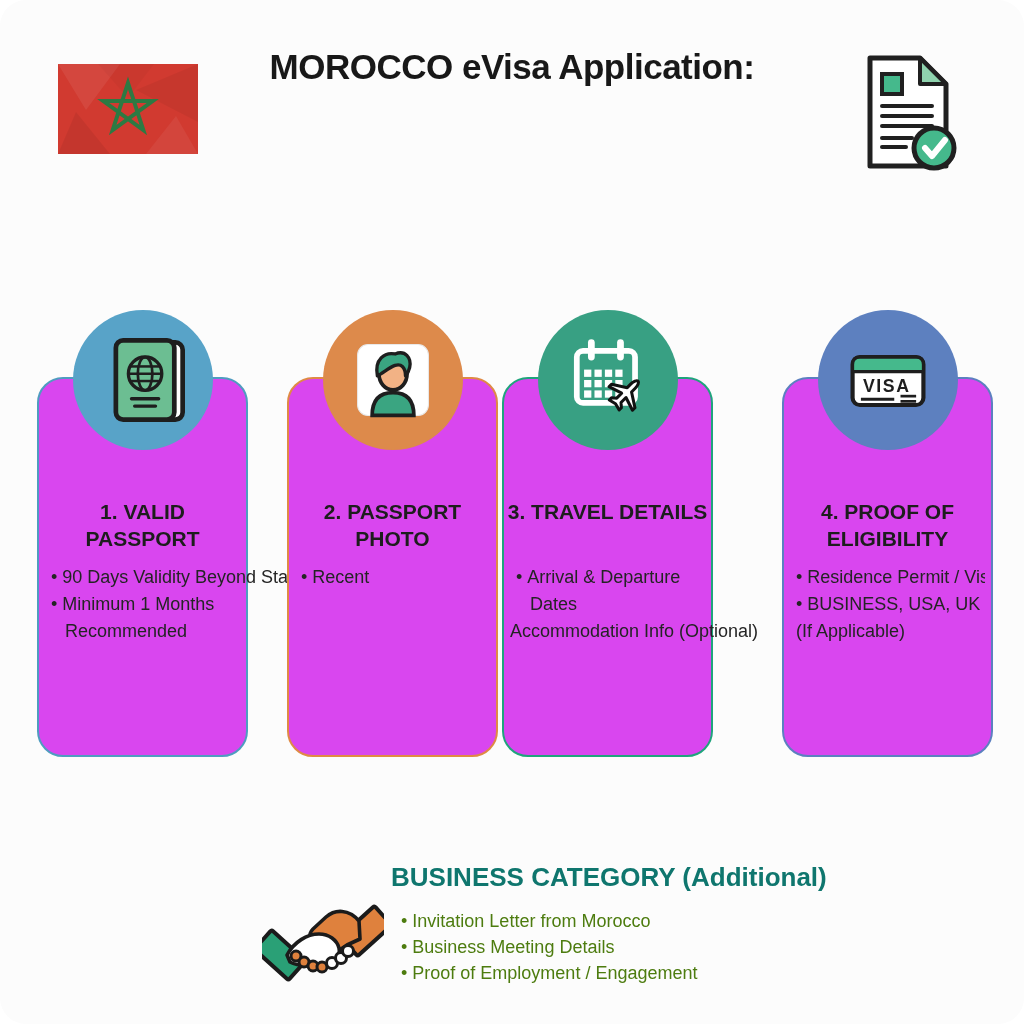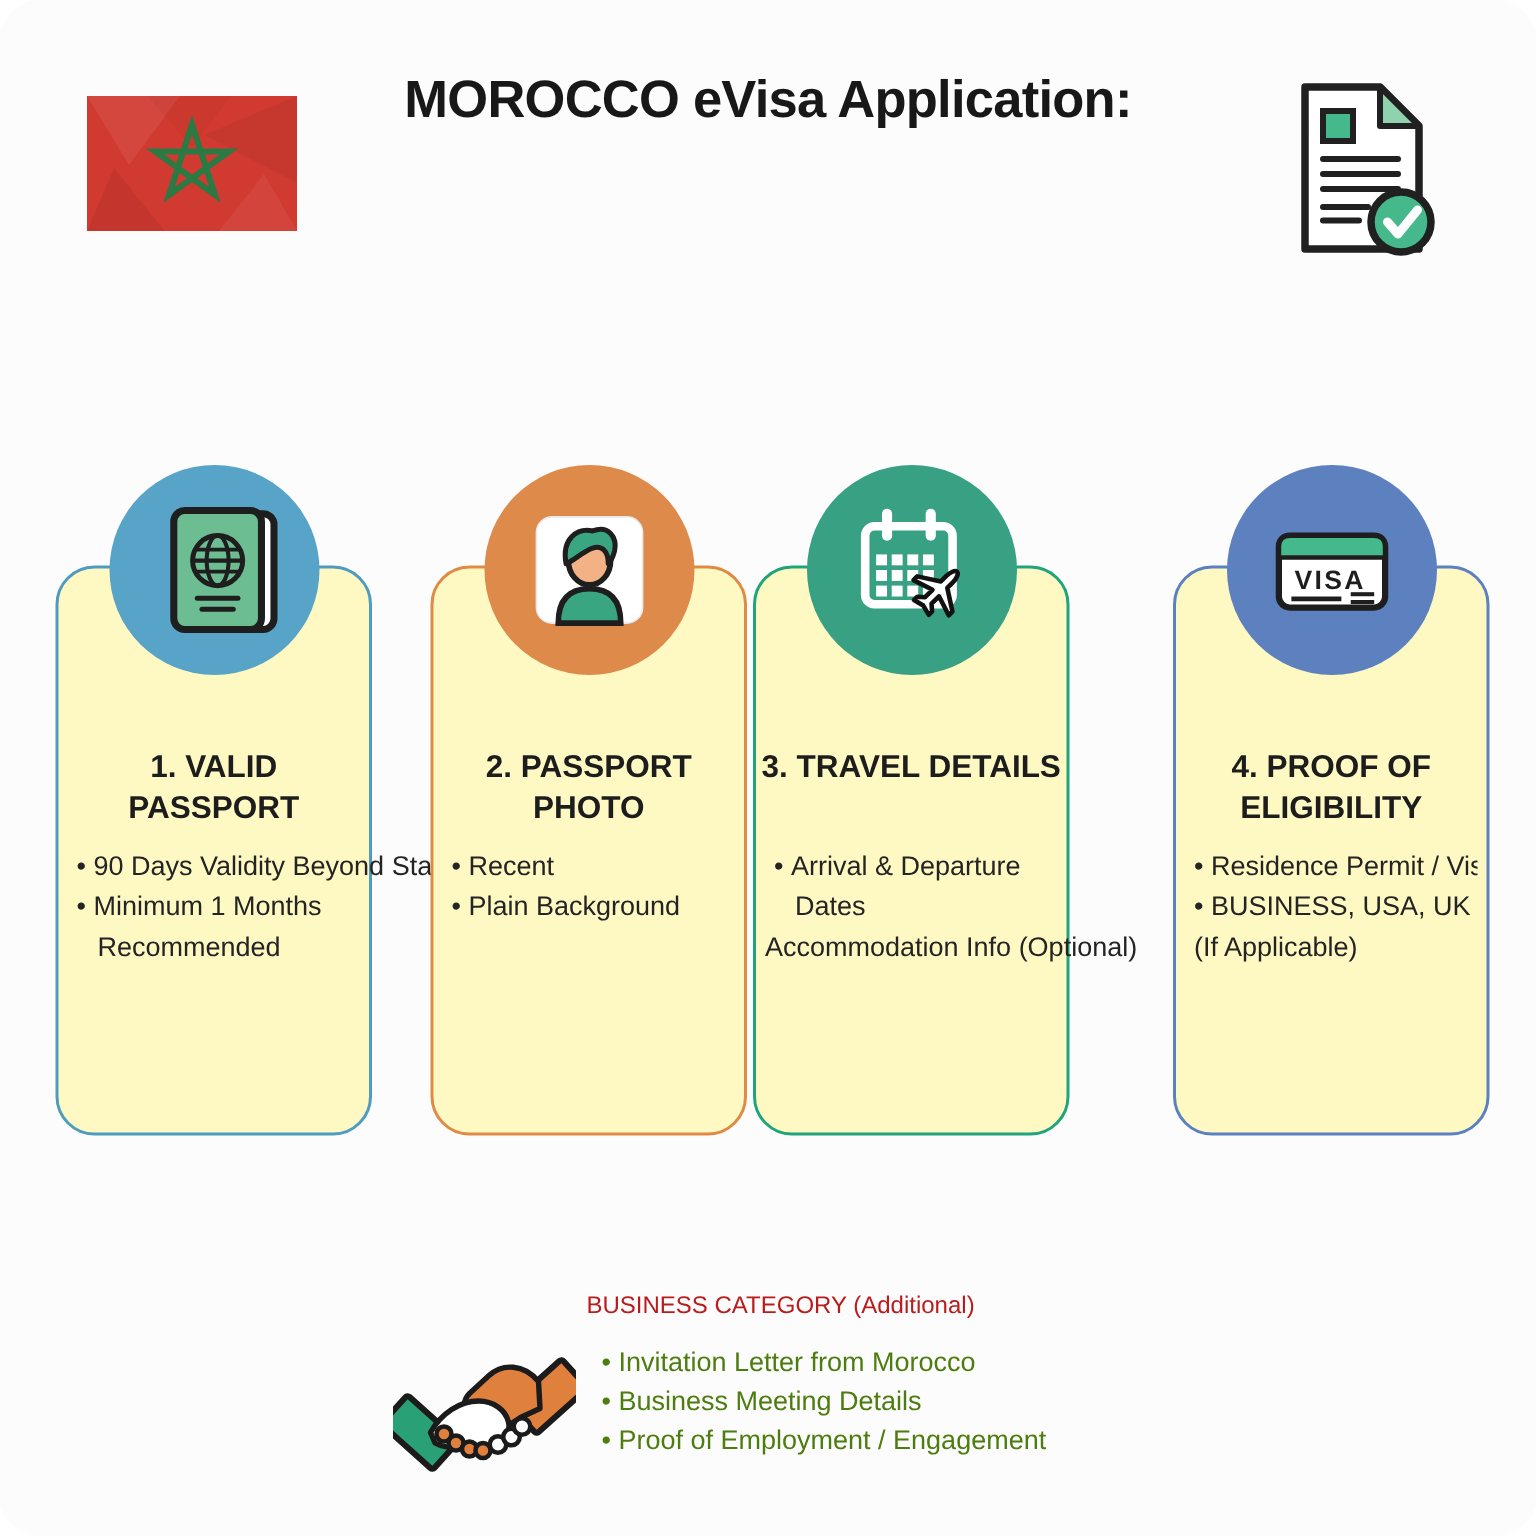--- a/index.html
+++ b/index.html
@@ -15,21 +15,21 @@
     position:absolute;left:0;right:0;top:44px;text-align:center;
     font-size:35px;font-weight:bold;line-height:45px;letter-spacing:-0.5px;color:#181818;
   }
   .doc-icon{position:absolute;left:856px;top:52px;width:102px;height:120px;}
 
   
   .card-wrap{position:absolute;top:310px;width:211px;}
   .cw1{left:37px}.cw2{left:287px}.cw3{left:502px}.cw4{left:782px}
   .card{
     position:absolute;top:67px;left:0;width:207px;height:376px;
-    border:2px solid var(--accent);border-radius:26px;background:#fef9c3;
+    border:2px solid var(--accent);border-radius:26px;background:#d946ef;
     box-sizing:content-box;
   }
   .card.clipped{overflow:hidden;}
   .circle{
     position:relative;z-index:2;width:140px;height:140px;border-radius:50%;
     margin:0 auto;background:var(--circle);
     display:flex;align-items:center;justify-content:center;
   }
   .card-title{
     margin-top:119px;text-align:center;font-size:21px;font-weight:bold;
@@ -42,21 +42,21 @@
   .card li{padding-left:14px;text-indent:-14px;}
   .card li.dot::before{content:"\2022\00a0";}
   .card li.nowrap{white-space:nowrap;}
   .card li.flush{padding-left:0;text-indent:0;margin-left:-6px;}
   .card li.center{padding-left:0;text-indent:0;text-align:left;}
   .card li.clip{overflow:hidden;}
 
   
   .handshake{position:absolute;left:262px;top:893px;width:122px;height:92px;}
   .business-text{position:absolute;left:391px;top:862px;}
-  .business-title{margin:0;font-size:16px;font-weight:normal;white-space:nowrap;color:#b91c1c;}
+  .business-title{margin:0;font-size:26px;font-weight:bold;white-space:nowrap;color:#0f766e;}
   .business-text ul{margin:15px 0 0 10px;padding:0;list-style:none;font-size:18px;line-height:26px;color:#4d7c0f;}
   .business-text li::before{content:"\2022\00a0";}
 </style>
 </head>
 <body>
 
 <div class="page">
 
   <svg class="flag" viewBox="0 0 140 90">
     <rect width="140" height="90" fill="#d13a30"></rect>
@@ -122,21 +122,20 @@
         <path d="M33,44 C30,28 40,21 50,23 C60,19 66,27 64,36 C63,40 61,43 60,44 C60,36 56,32 50,34 C44,36 38,42 33,44 Z" fill="#3aa581" stroke="#1e1e1e" stroke-width="3.2" stroke-linejoin="round"></path>
       </svg>
     </div>
     <div class="card">
       <div class="card-title">
         <div>2. PASSPORT PHOTO</div>
         <div></div>
       </div>
       <ul>
         <li class="dot">Recent</li>
-        <li class="dot">Plain Background</li>
       </ul>
     </div>
   </div>
 
   <div class="card-wrap cw3" style="--circle: #38a083; --accent: #1fa47c;">
     <div class="circle">
       <svg width="104" height="104" viewBox="0 0 100 100">
         <rect x="20" y="22" width="56" height="50" rx="6" fill="none" stroke="#ffffff" stroke-width="5.5"></rect>
         <line x1="34" y1="14" x2="34" y2="28" stroke="#ffffff" stroke-width="6.5" stroke-linecap="round"></line>
         <line x1="62" y1="14" x2="62" y2="28" stroke="#ffffff" stroke-width="6.5" stroke-linecap="round"></line>

